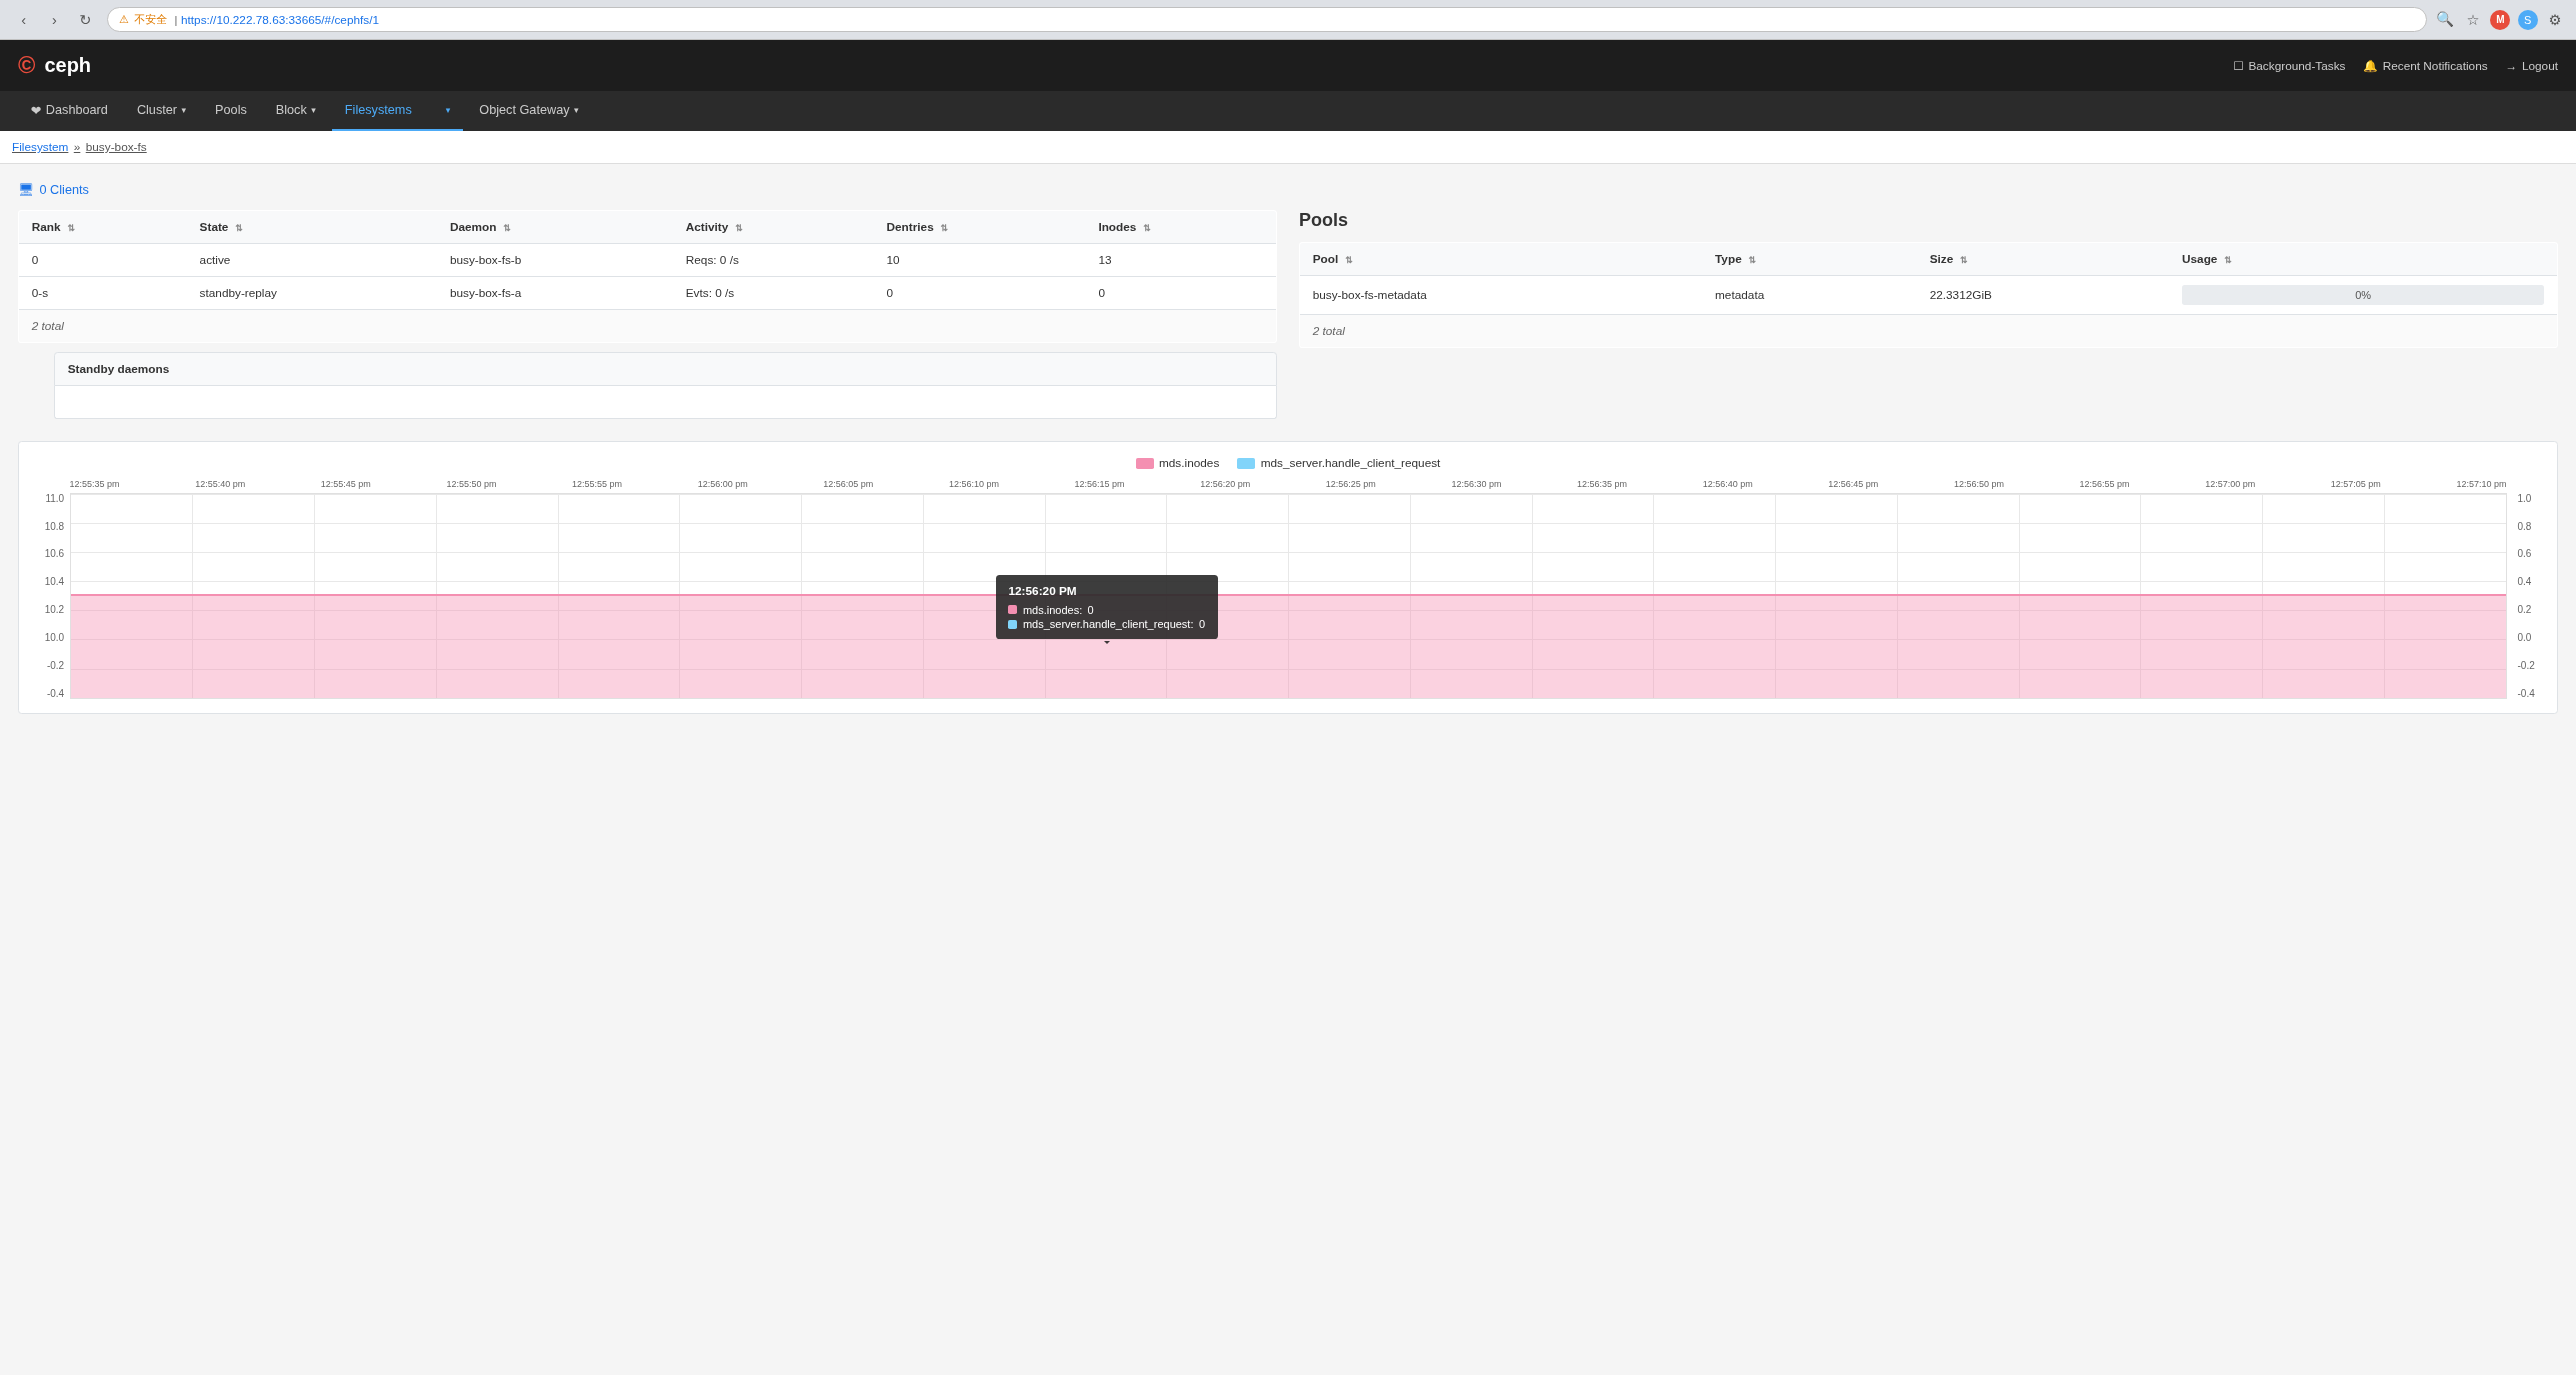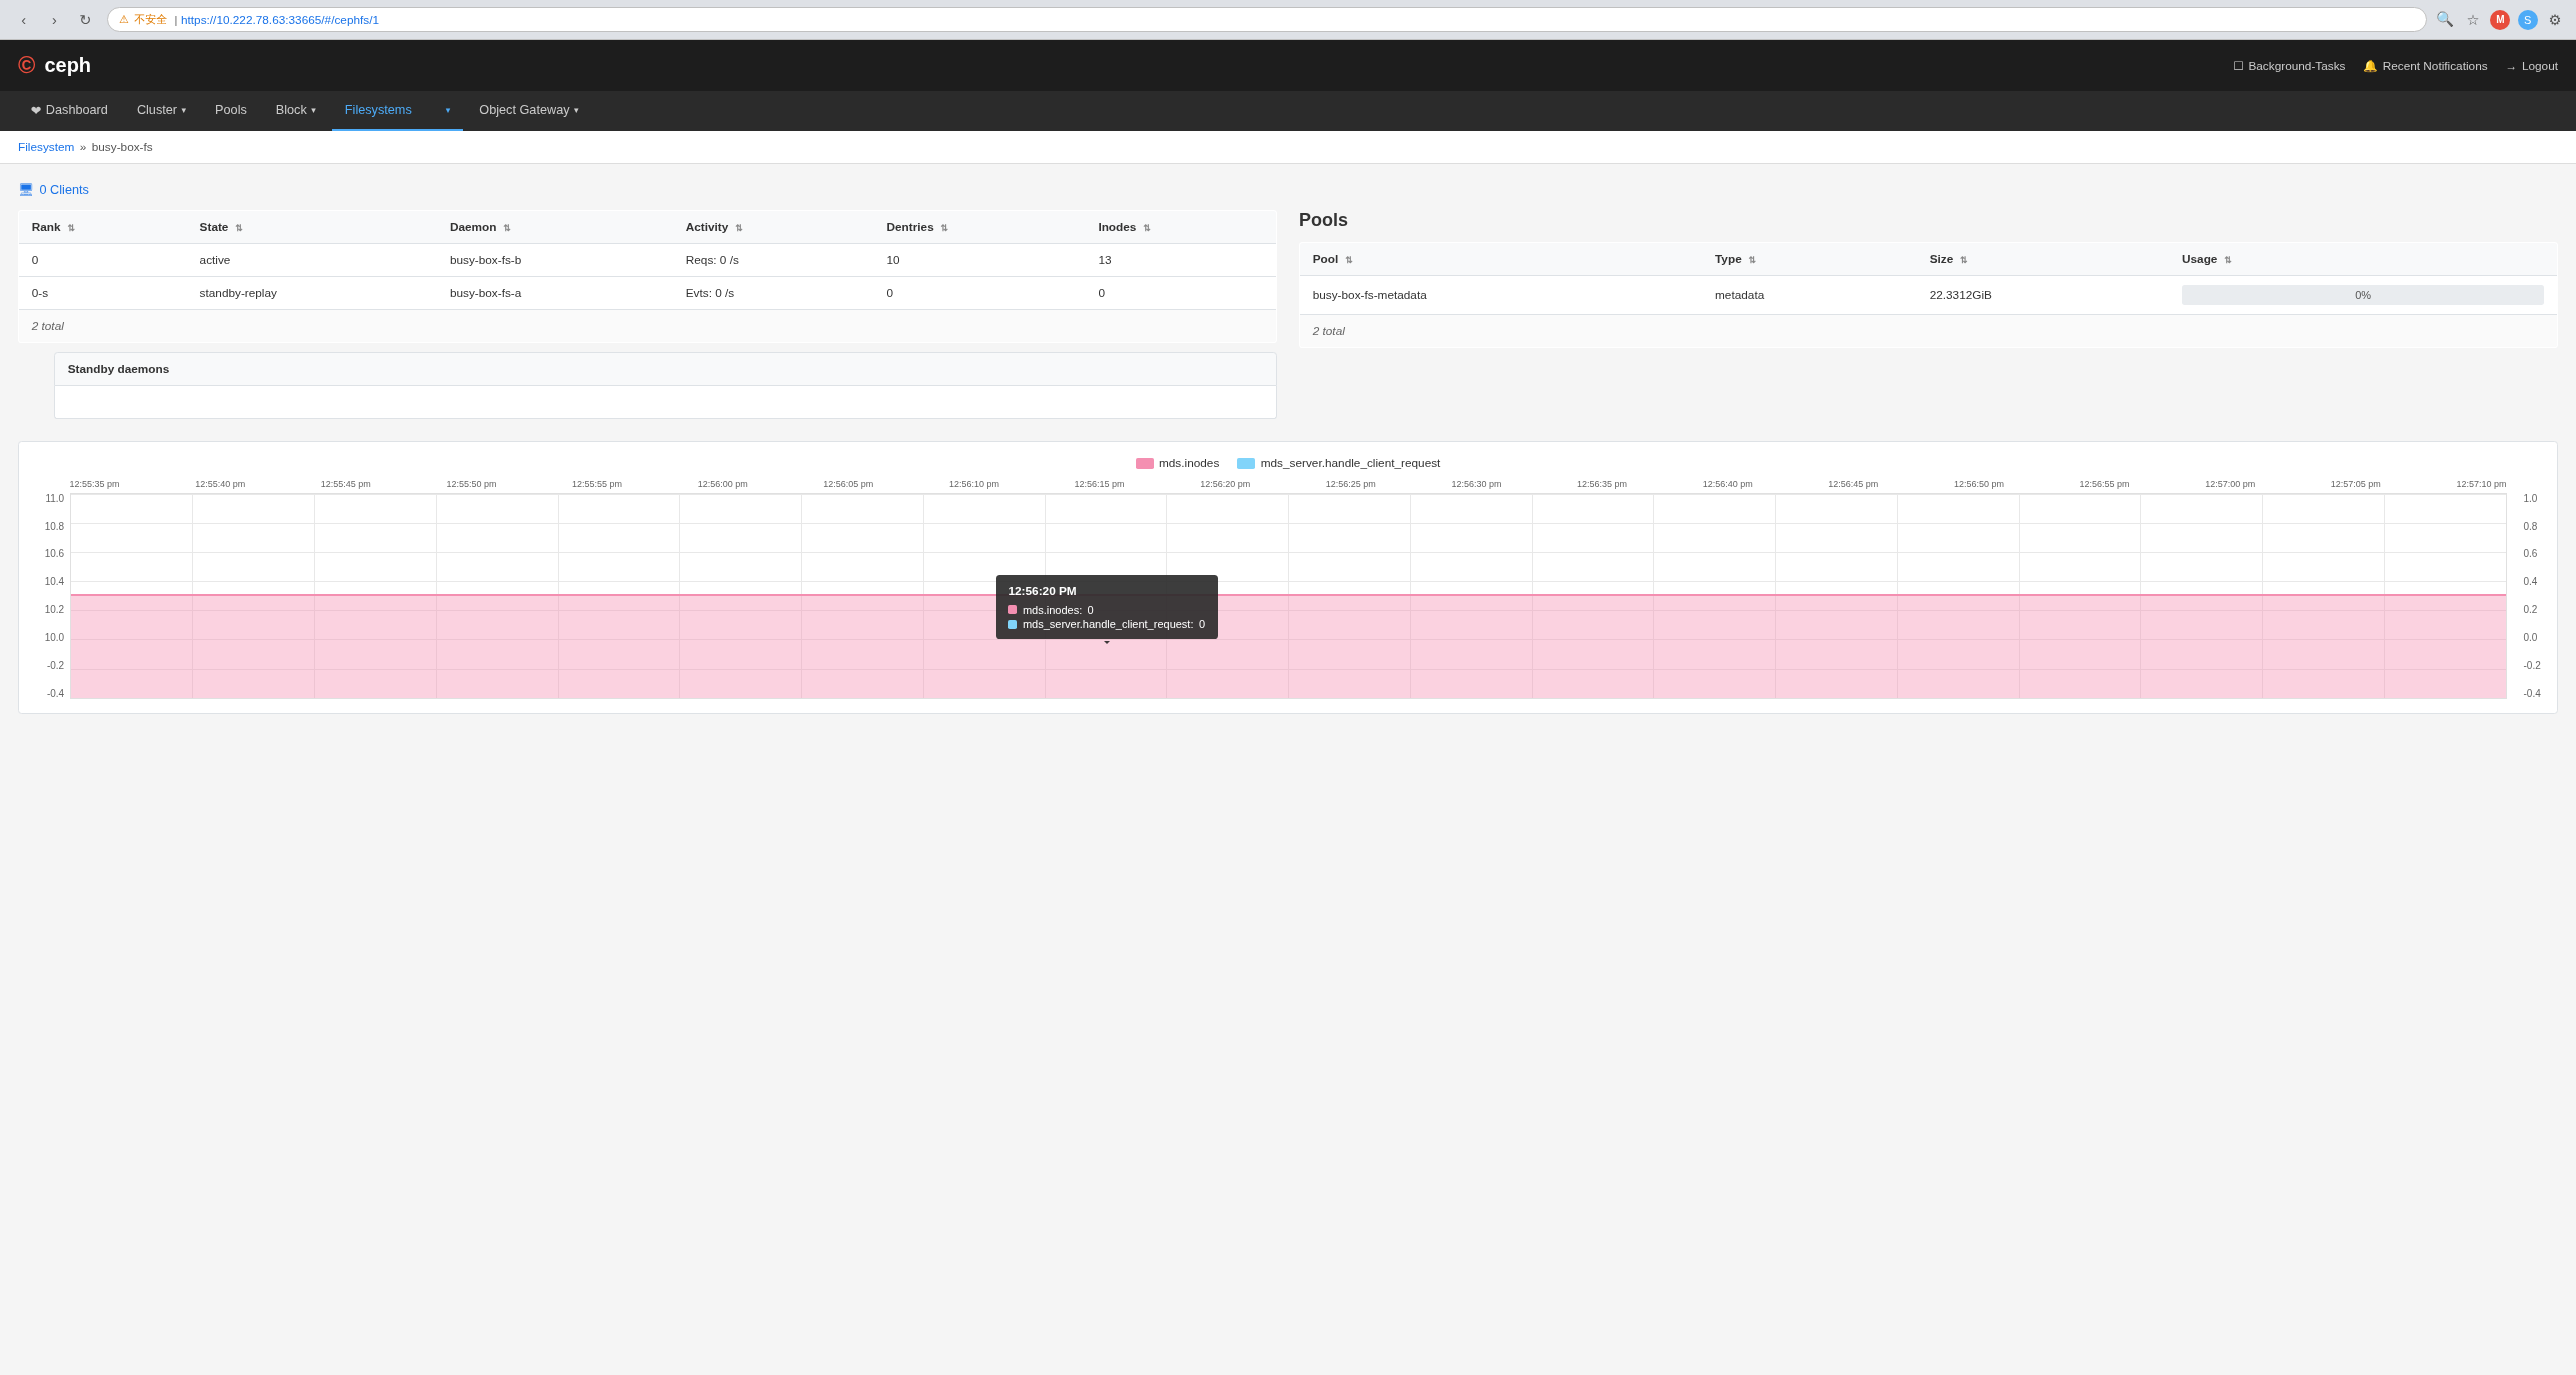--- a/index.html
+++ b/index.html
@@ -59,28 +59,29 @@
     .nav-item {
       color: #ccc; padding: 9px 12.7px; cursor: pointer;
       font-size: 12.7px; display: flex; align-items: center; gap: 4.5px;
       border-bottom: 2.7px solid transparent; height: 40px;
     }
     .nav-item.active { color: #4dabf7; border-bottom: 2.7px solid #4dabf7; gap: 34px; }
     .nav-item .dropdown-arrow { font-size: 9px; }
 
     
     .breadcrumb {
-      padding: 9px 18px;
+      padding: 9px 12px;
       font-size: 11.8px;
       color: #555;
       background: white;
       border-bottom: 0.9px solid #ddd;
       display: flex;
       align-items: center;
       gap: 5.4px;
+      text-decoration: underline;
     }
     .breadcrumb a { color: #1a73e8; text-decoration: none; }
 
     
     .main-content { padding: 18px; background: #f5f5f5; }
 
     .clients-link {
       color: #1a73e8; text-decoration: none; font-size: 12.7px;
       display: flex; align-items: center; gap: 5.4px; margin-bottom: 12.7px;
     }
@@ -118,21 +119,21 @@
     .legend-pink { background: #f48fb1; }
     .legend-blue { background: #81d4fa; }
     .chart-time-axis {
       display: flex; justify-content: space-between;
       font-size: 9px; color: #666; padding: 0 36px 0 36px;
       white-space: nowrap; overflow: hidden;
       margin-bottom: 3.6px;
     }
     .chart-body { position: relative; height: 206px; display: flex; }
     .y-axis-left { width: 36px; display: flex; flex-direction: column; justify-content: space-between; font-size: 10px; color: #666; text-align: right; padding-right: 5.4px; }
-    .y-axis-right { width: 36px; display: flex; flex-direction: column; justify-content: space-between; font-size: 10px; color: #666; text-align: left; padding-left: 17px; }
+    .y-axis-right { width: 36px; display: flex; flex-direction: column; justify-content: space-between; font-size: 10px; color: #666; text-align: left; padding-left: 11px; }
     .chart-plot { flex: 1; background: white; position: relative; border: 0.9px solid #e0e0e0; overflow: hidden; }
 
     
     .grid-lines { position: absolute; top: 0; left: 0; right: 0; bottom: 0; }
     .grid-h { position: absolute; left: 0; right: 0; border-top: 0.9px solid #e8e8e8; }
     .grid-v { position: absolute; top: 0; bottom: 0; border-left: 0.9px solid #e8e8e8; }
 
     
     .chart-fill-pink {
       position: absolute;

